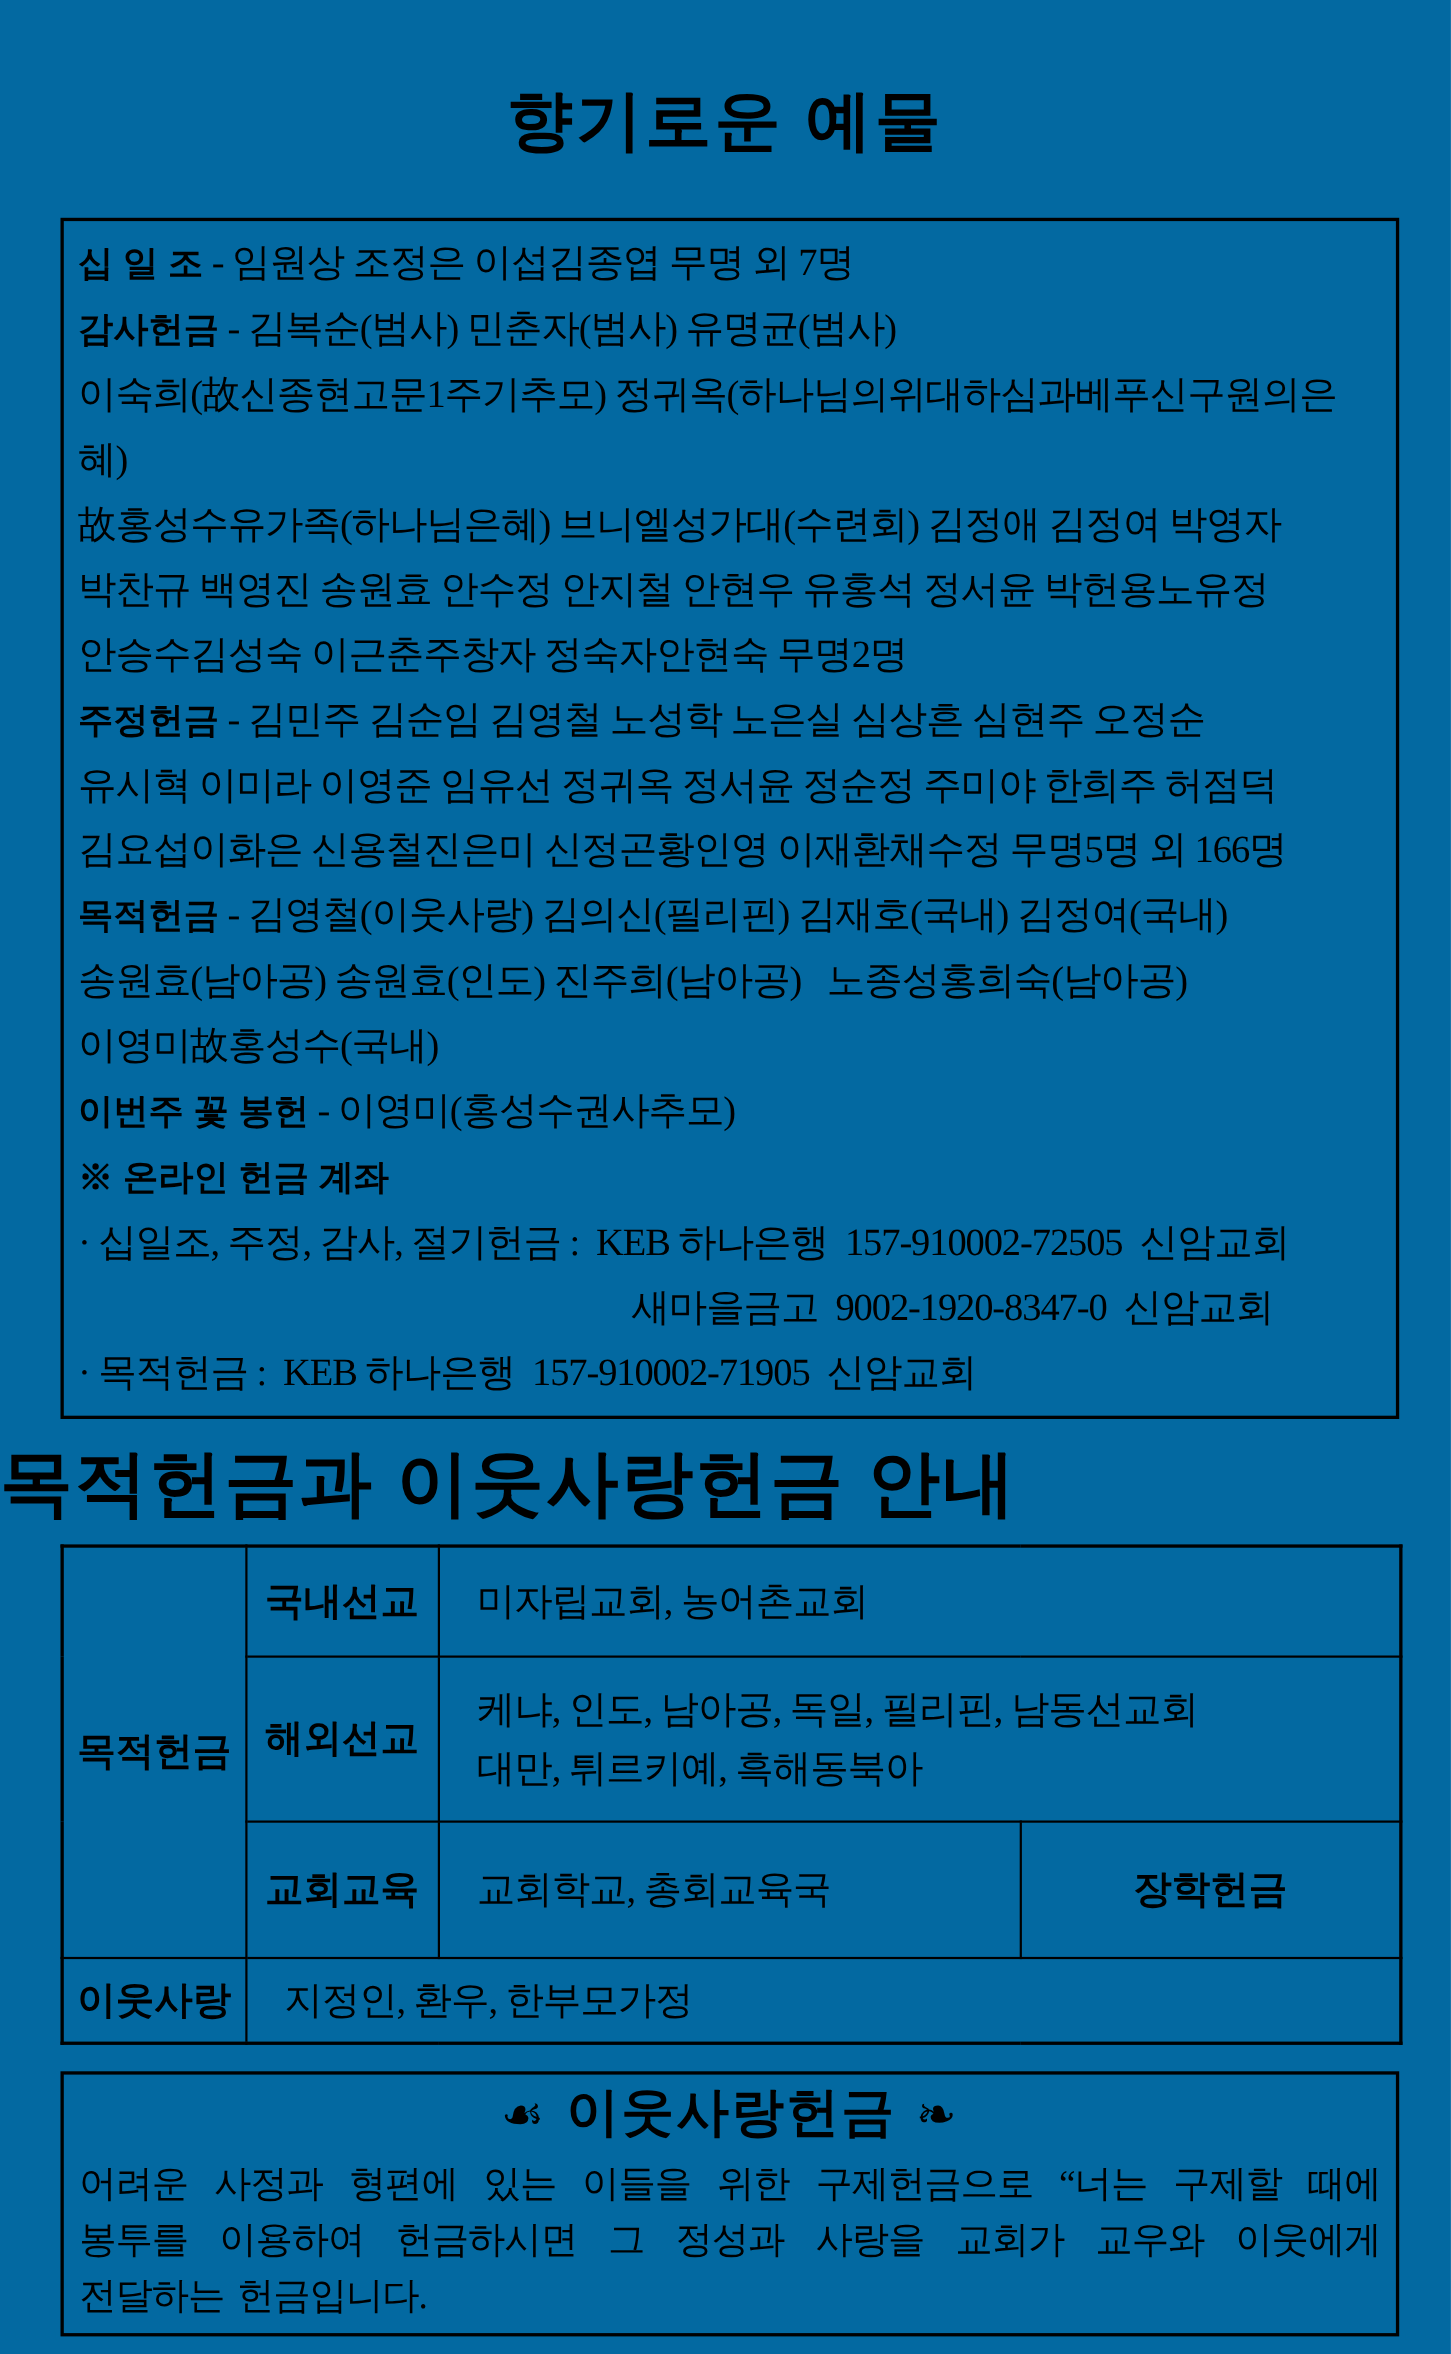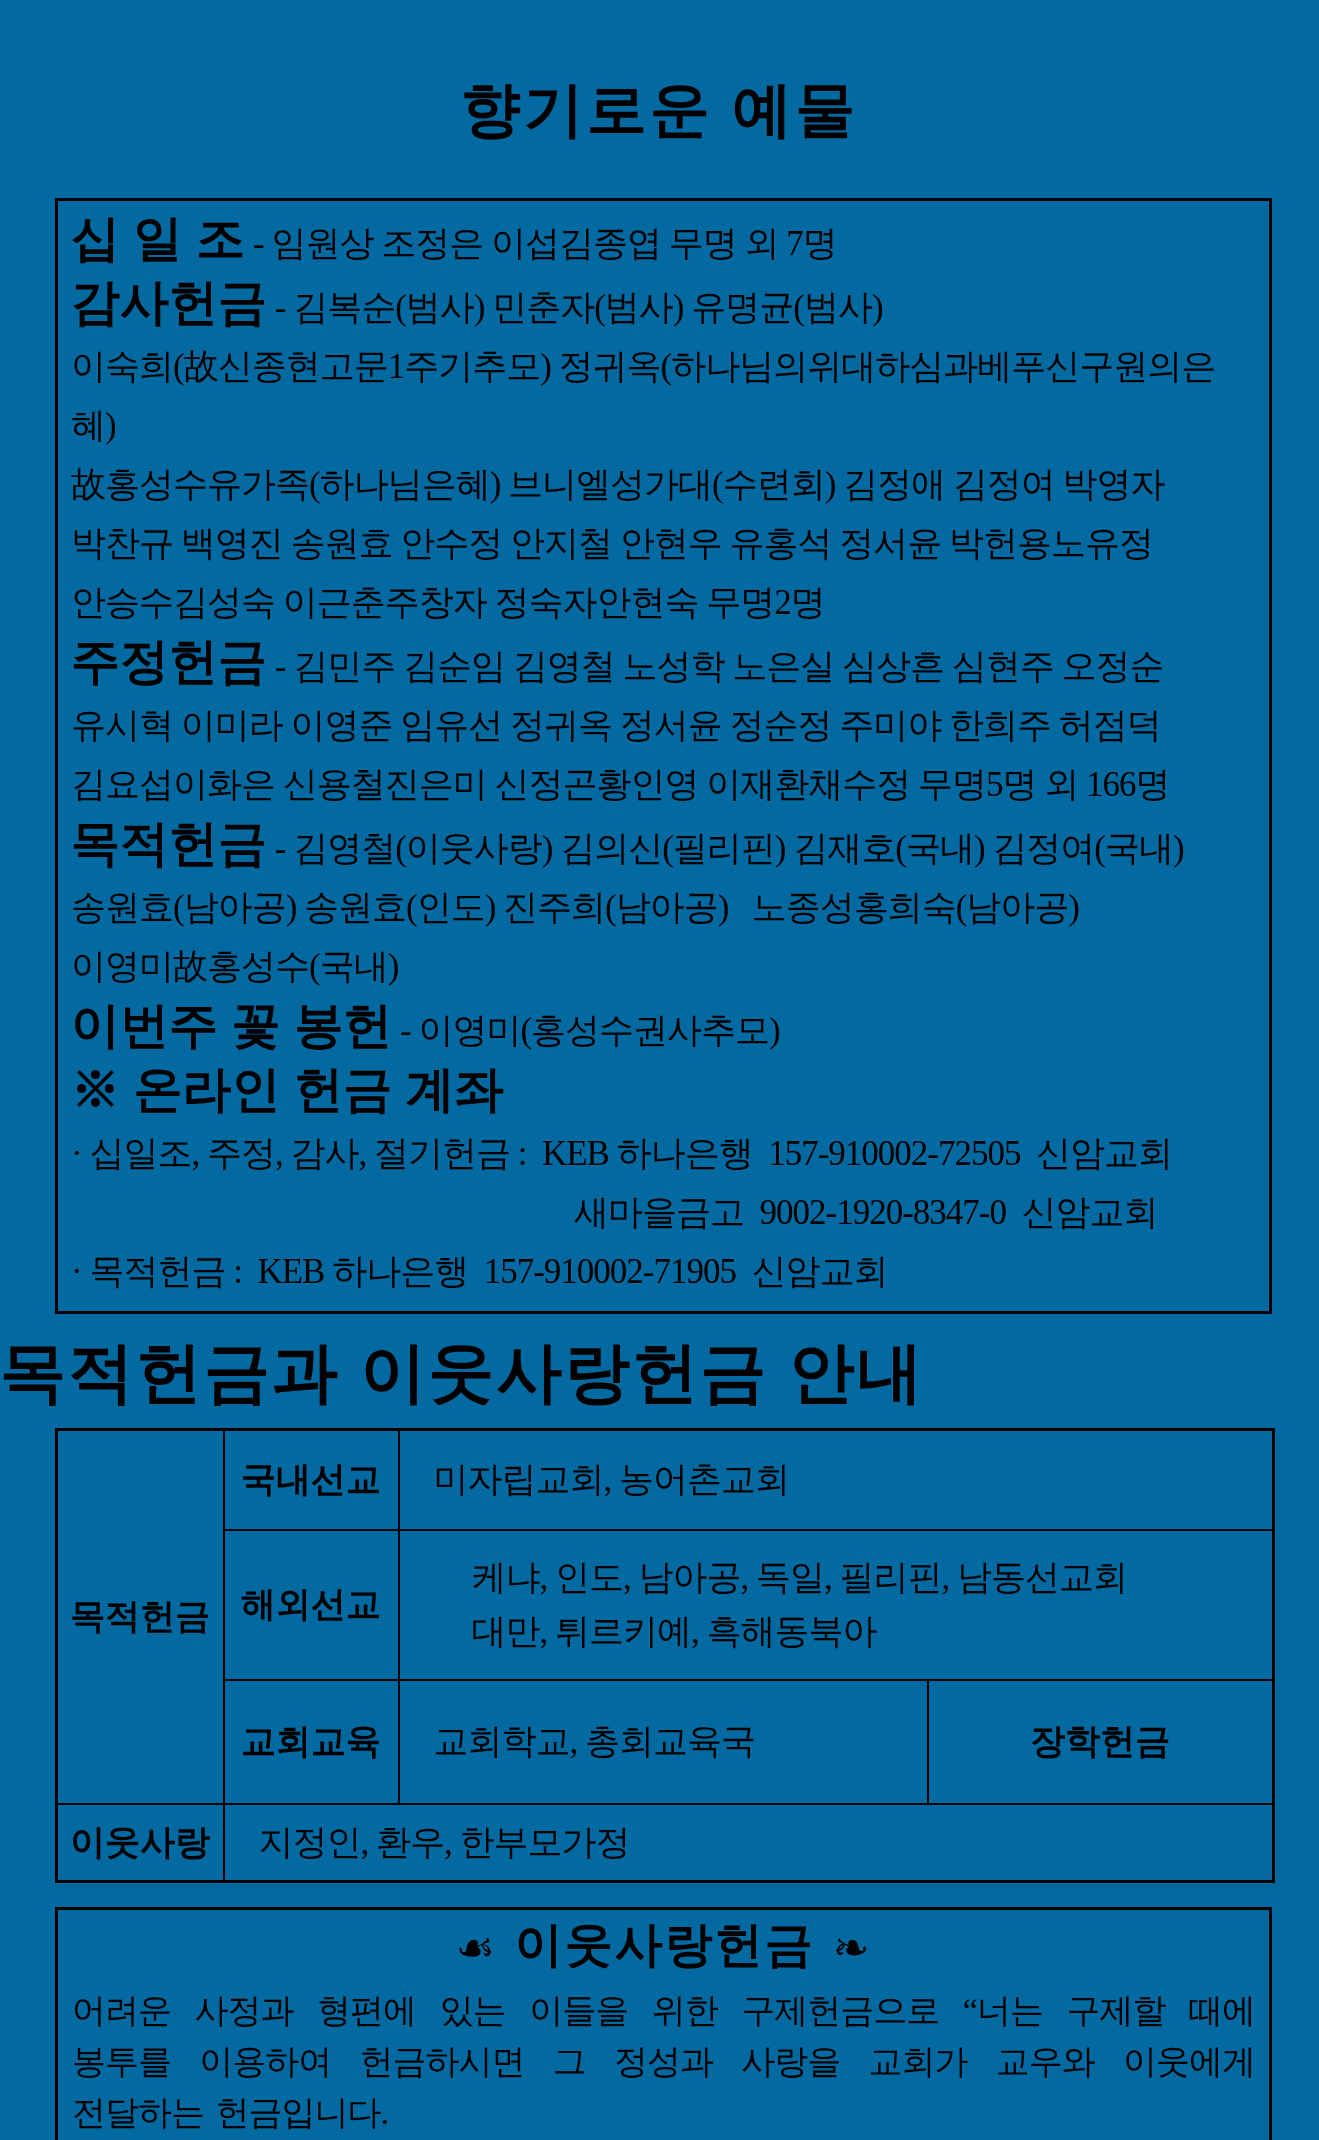--- a/index.html
+++ b/index.html
@@ -34,21 +34,21 @@
   }
   .o-line {
     font-size:35px;
     line-height:59px;
     white-space:pre-wrap;
     letter-spacing:-1px;
   }
   .o-label {
     font-family:"Liberation Sans", sans-serif;
     font-weight:bold;
-    font-size:49px;
+    font-size:32px;
     letter-spacing:0;
   }
   .o-indent { margin-left:503px; }
 
   
   .section2-title {
     margin-top:28px;
     text-align:left;
     font-family:"Liberation Sans", sans-serif;
     font-weight:bold;
@@ -75,21 +75,21 @@
     font-weight:bold;
     text-align:center;
     font-size:34px;
   }
   td.content {
     font-family:"Liberation Serif", serif;
     text-align:left;
     padding-left:34px;
     letter-spacing:-1px;
   }
-  td.content .cell-line { line-height:54px;margin-left:38px; }
+  td.content .cell-line { line-height:54px; }
   tr.r1 { height:100px; }
   tr.r2 { height:150px; }
   tr.r3 { height:124px; }
   tr.r4 { height:78px; }
 
   
   .box3 {
     margin:24px 47px 0 55px;
     border:3px solid #000;
     padding:6px 14px 8px 14px;

